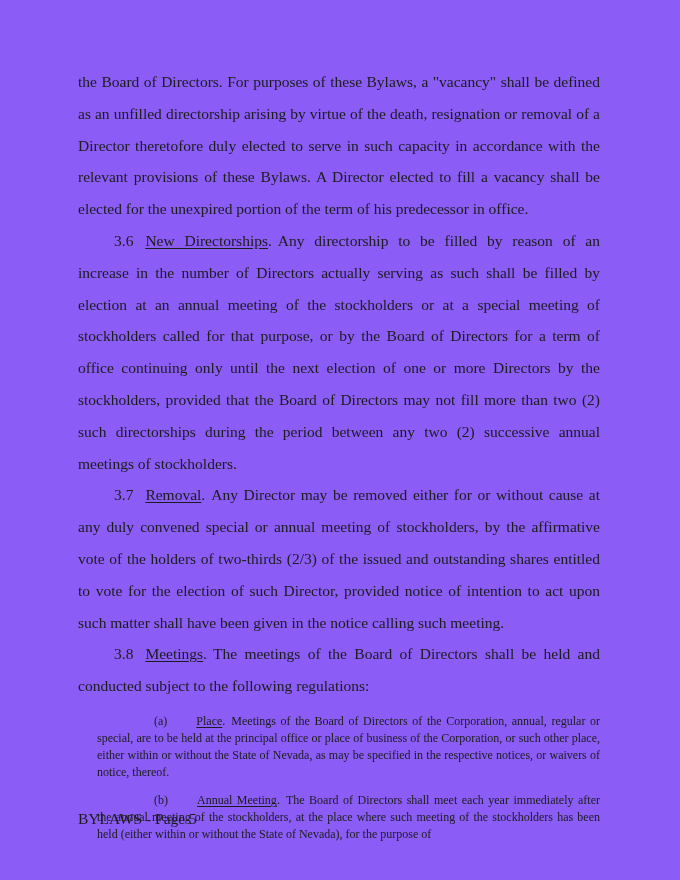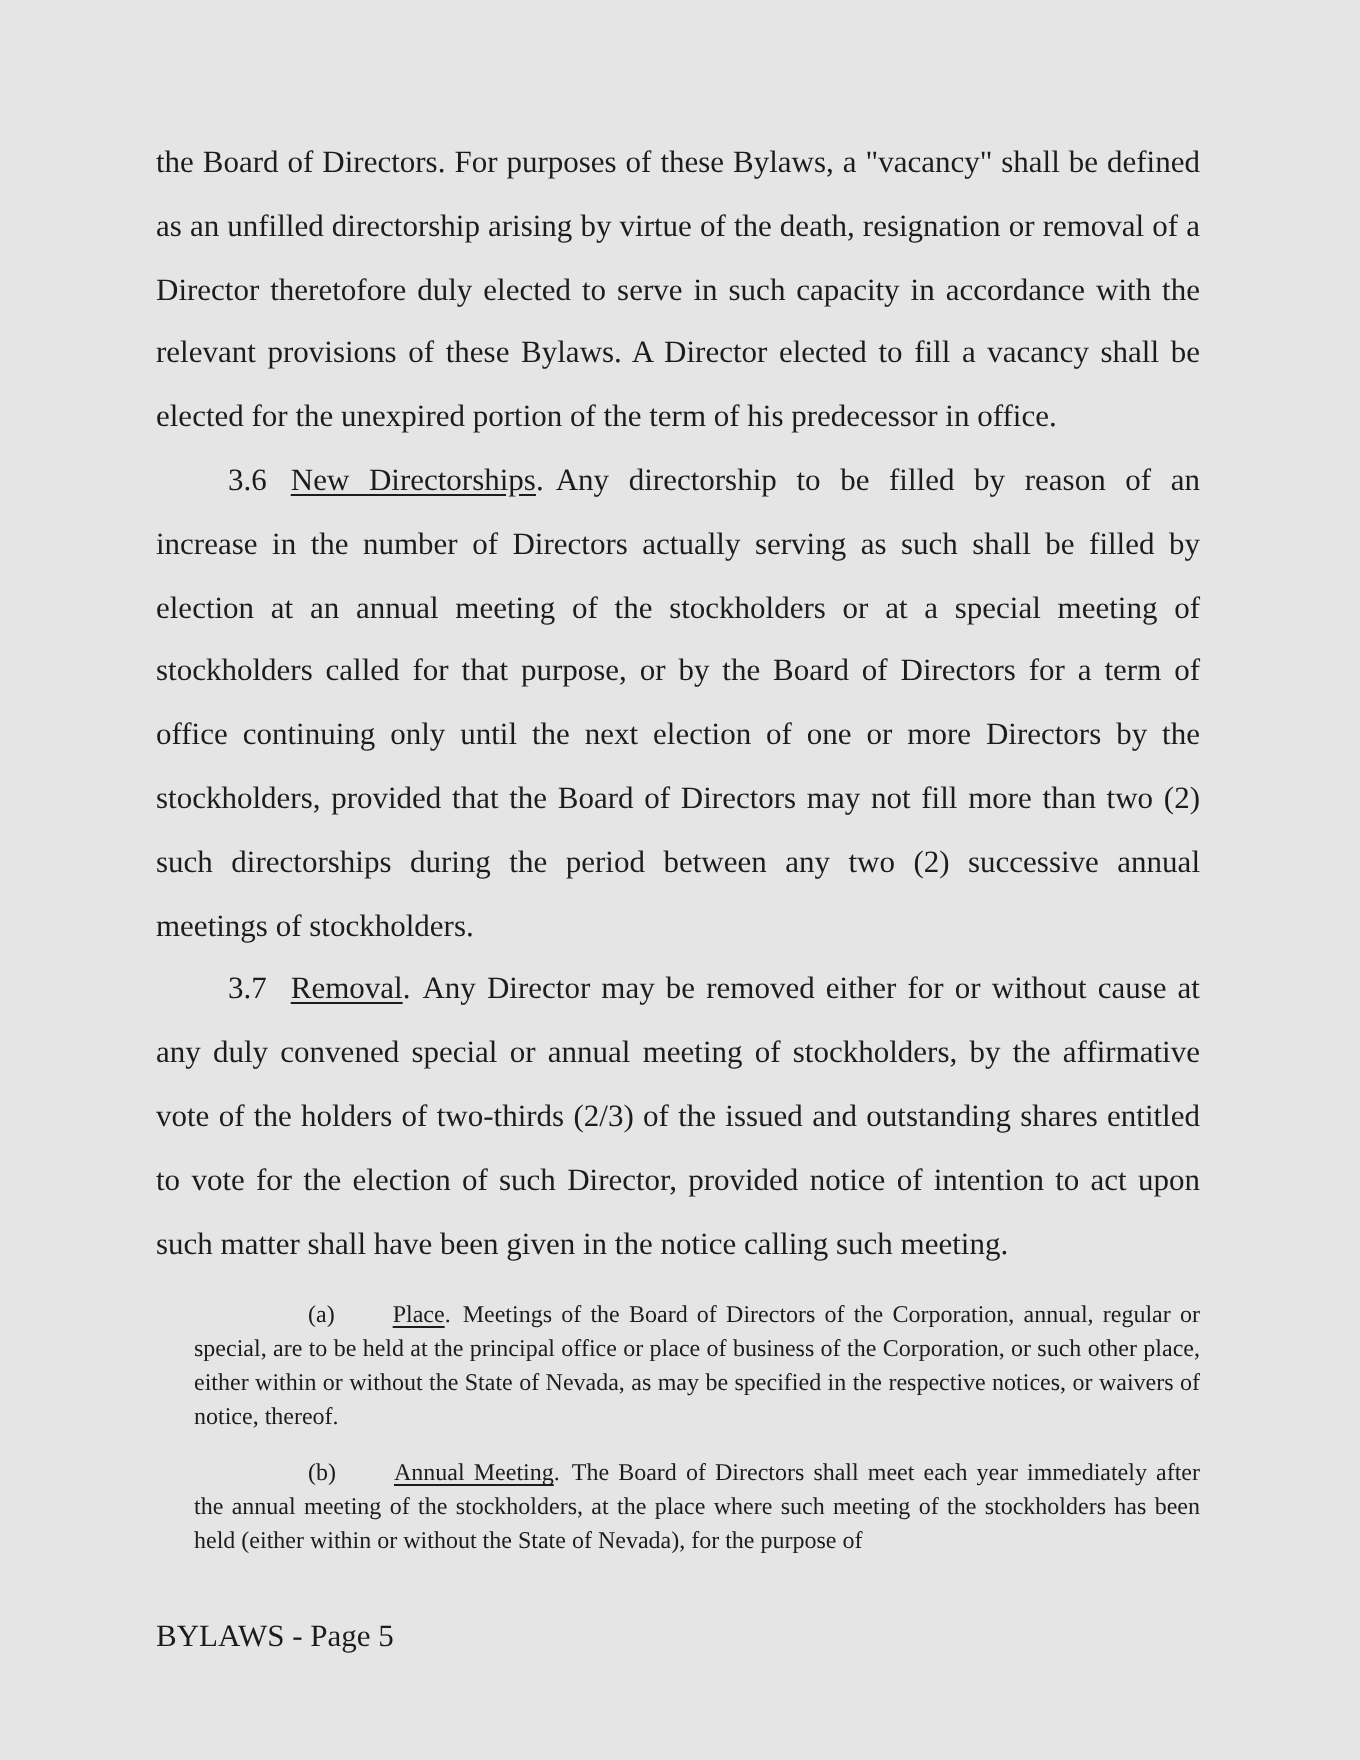--- a/index.html
+++ b/index.html
@@ -4,21 +4,21 @@
 <style>
   html, body {
     margin: 0;
     padding: 0;
     background: #ffffff;
   }
   .page {
     position: relative;
     width: 680px;
     height: 880px;
-    background: #e5e5e5;
+    background: #8b5cf6;
     overflow: hidden;
     font-family: "Liberation Serif", "DejaVu Serif", serif;
     color: #1c1c1c;
   }
   .doc-body {
     padding: 66px 80px 0 78px;
     font-size: 15.5px;
   }
   
   .par {
@@ -65,20 +65,21 @@
 
 <div class="page">
   <div class="doc-body">
 
     <p class="par cont"><span>the Board of Directors.  For purposes of these Bylaws, a "vacancy" shall be defined as an unfilled directorship arising by virtue of the death, resignation or removal of a Director theretofore duly elected to serve in such capacity in accordance with the relevant provisions of these Bylaws.  A Director elected to fill a vacancy shall be elected for the unexpired portion of the term of his predecessor in office.</span></p>
 
     <p class="par"><span class="num">3.6</span><span class="head">New Directorships</span><span class="sep">.</span><span>Any directorship to be filled by reason of an increase in the number of Directors actually serving as such shall be filled by election at an annual meeting of the stockholders or at a special meeting of stockholders called for that purpose, or by the Board of Directors for a term of office continuing only until the next election of one or more Directors by the stockholders, provided that the Board of Directors may not fill more than two (2) such directorships during the period between any two (2) successive annual meetings of stockholders.</span></p>
 
     <p class="par"><span class="num">3.7</span><span class="head">Removal</span><span class="sep">.</span><span>Any Director may be removed either for or without cause at any duly convened special or annual meeting of stockholders, by the affirmative vote of the holders of two-thirds (2/3) of the issued and outstanding shares entitled to vote for the election of such Director, provided notice of intention to act upon such matter shall have been given in the notice calling such meeting.</span></p>
 
+    <p class="par"><span class="num">3.8</span><span class="head">Meetings</span><span class="sep">.</span><span>The meetings of the Board of Directors shall be held and conducted subject to the following regulations:</span></p>
 
     <p class="sub"><span class="num">(a)</span><span class="head">Place</span><span class="sep">.</span><span>Meetings of the Board of Directors of the Corporation, annual, regular or special, are to be held at the principal office or place of business of the Corporation, or such other place, either within or without the State of Nevada, as may be specified in the respective notices, or waivers of notice, thereof.</span></p>
 
     <p class="sub"><span class="num">(b)</span><span class="head">Annual Meeting</span><span class="sep">.</span><span>The Board of Directors shall meet each year immediately after the annual meeting of the stockholders, at the place where such meeting of the stockholders has been held (either within or without the State of Nevada), for the purpose of</span></p>
 
   </div>
 
   <div class="footer">BYLAWS - Page 5</div>
 </div>
 

